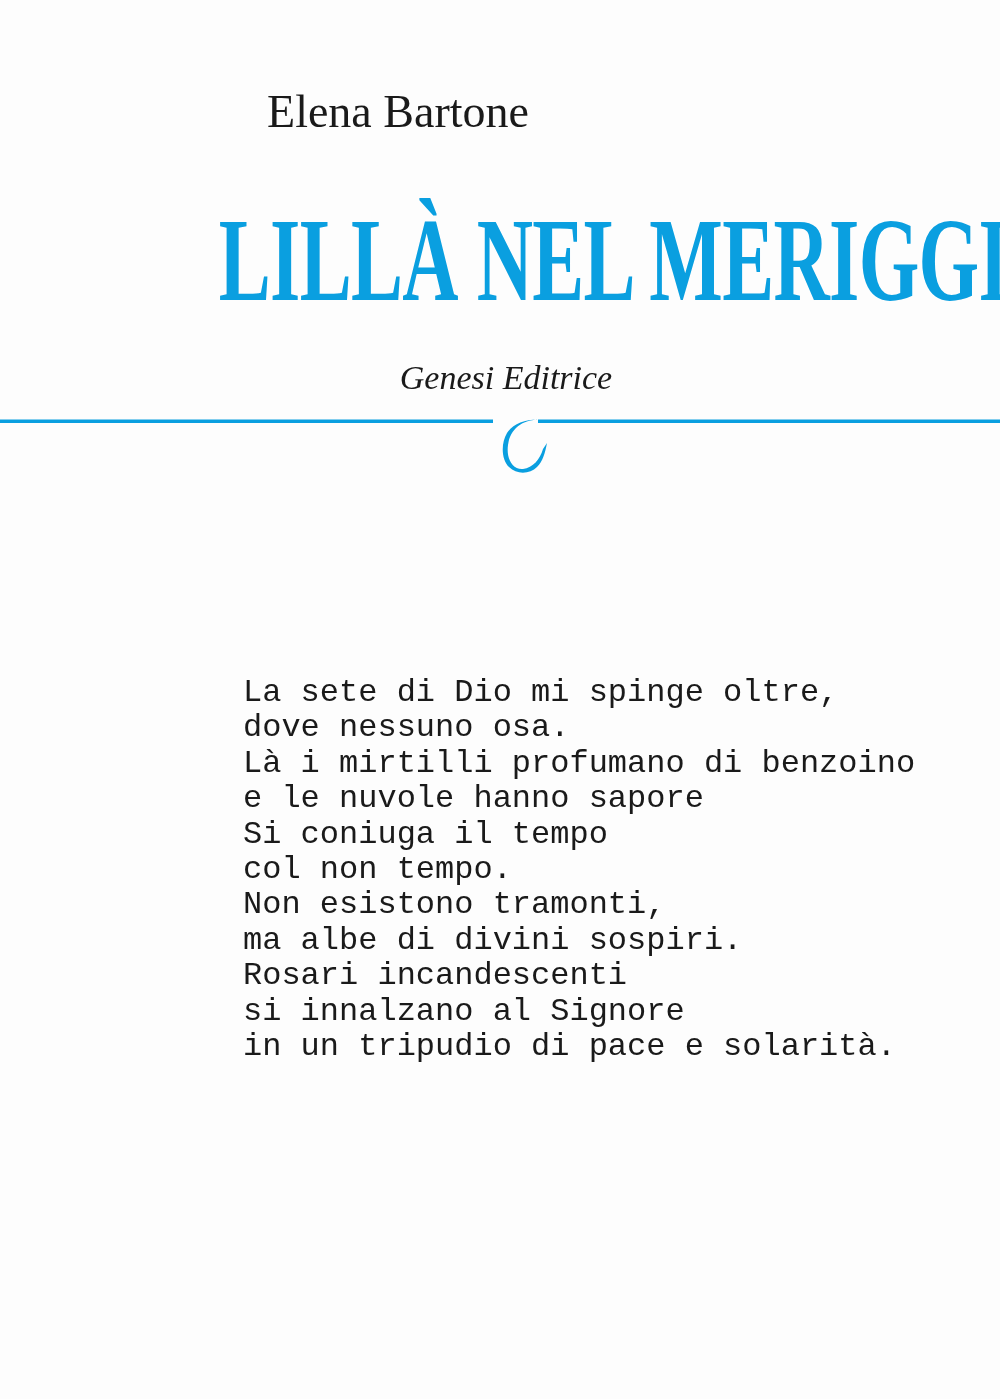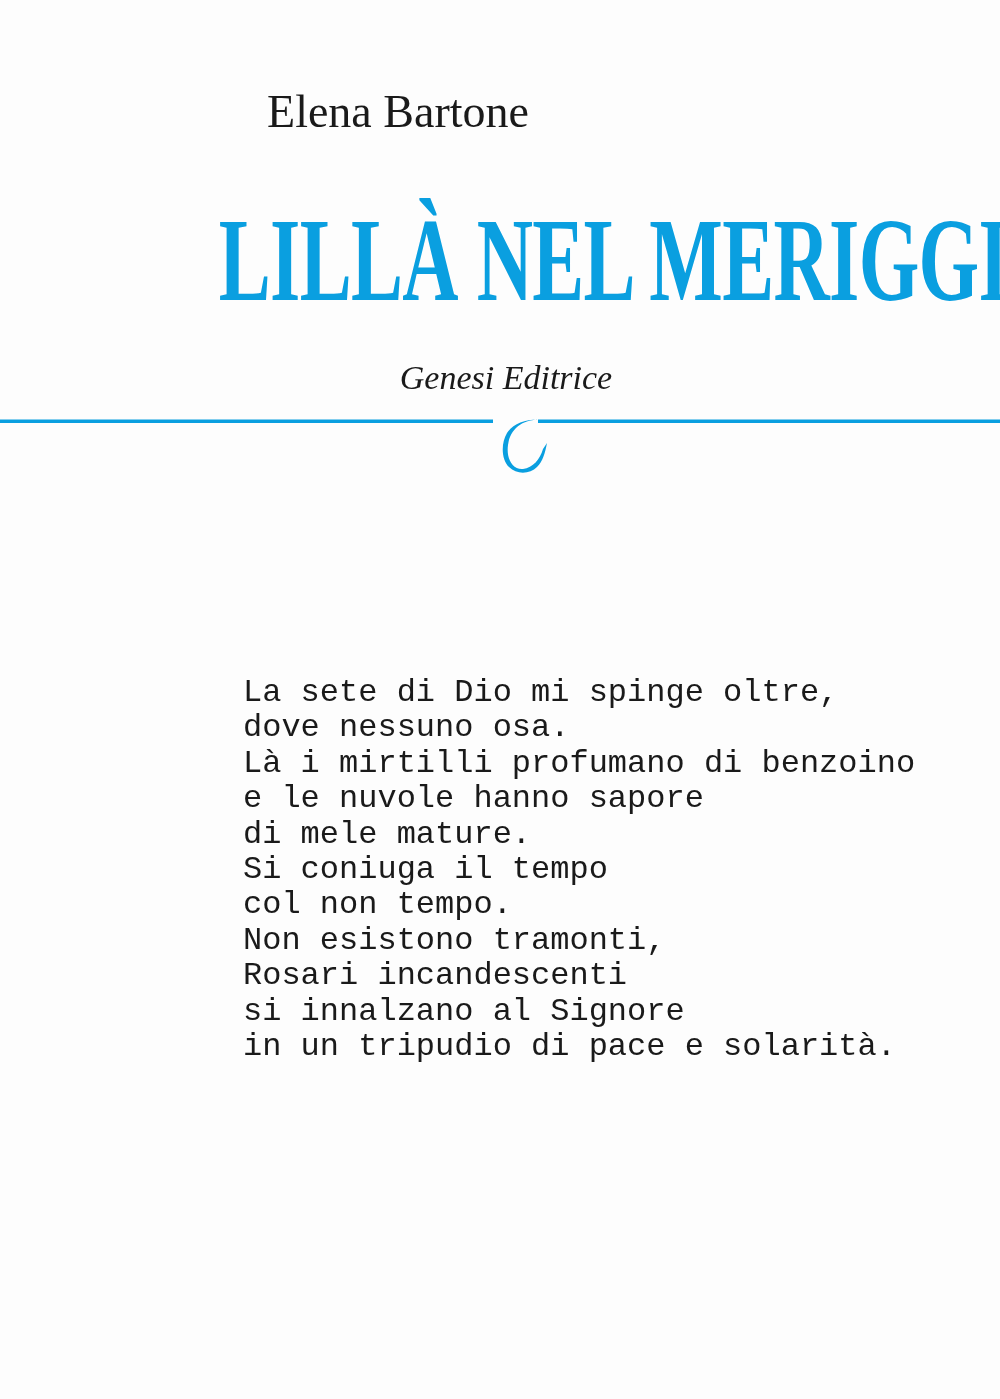--- a/index.html
+++ b/index.html
@@ -108,20 +108,20 @@
              C 513 19, 524 14.5, 538 14.5
              Z" fill="#0a9fe0"></path>
   </svg>
 </div>
 
 <div class="poem">
   <span class="poem-line">La sete di Dio mi spinge oltre,</span>
   <span class="poem-line">dove nessuno osa.</span>
   <span class="poem-line">Là i mirtilli profumano di benzoino</span>
   <span class="poem-line">e le nuvole hanno sapore</span>
-  <span class="poem-line">di mele mature.</span>
   <span class="poem-line">Si coniuga il tempo</span>
   <span class="poem-line">col non tempo.</span>
   <span class="poem-line">Non esistono tramonti,</span>
+  <span class="poem-line">ma albe di divini sospiri.</span>
   <span class="poem-line">Rosari incandescenti</span>
   <span class="poem-line">si innalzano al Signore</span>
   <span class="poem-line">in un tripudio di pace e solarità.</span>
 </div>
 
 </body></html>

